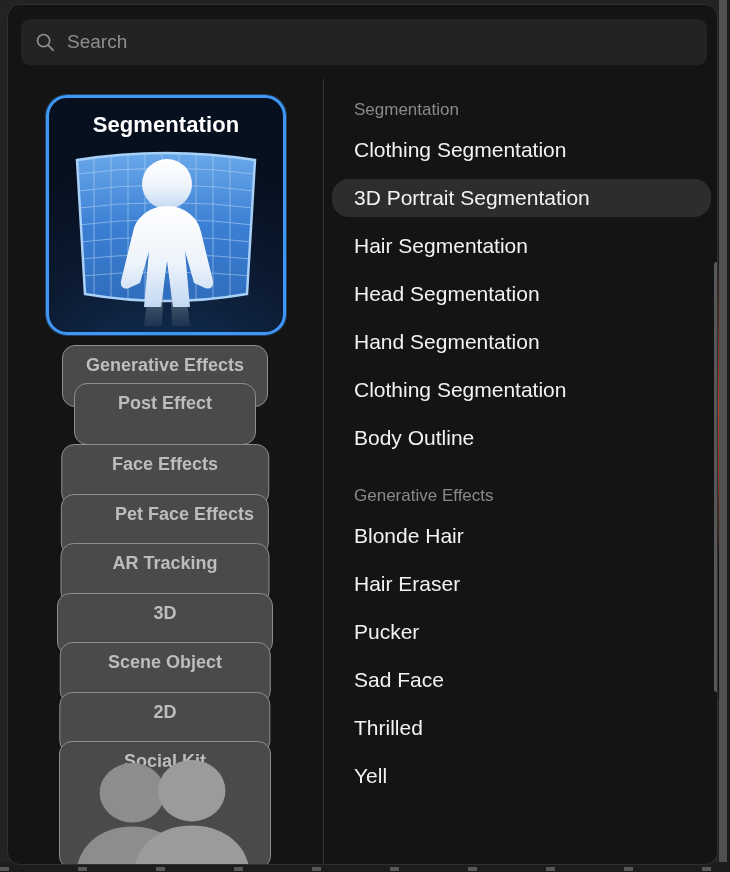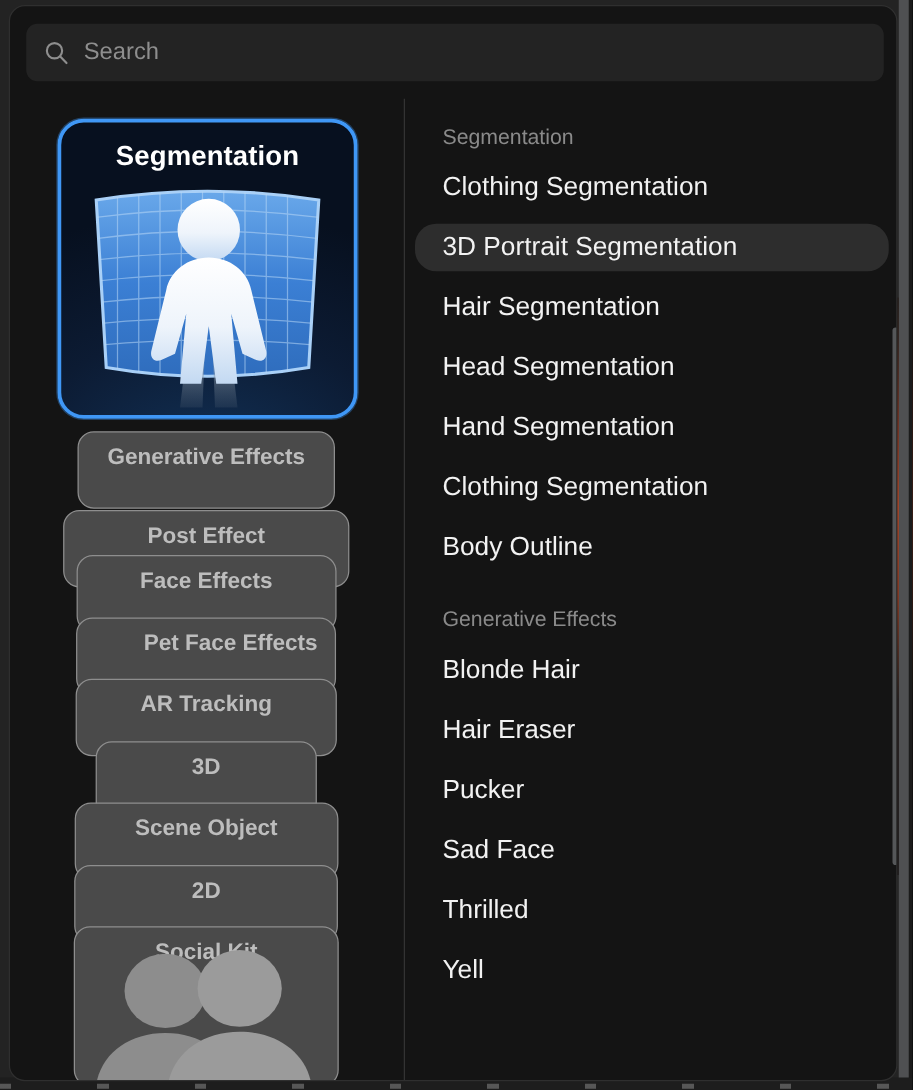--- a/index.html
+++ b/index.html
@@ -350,33 +350,33 @@
           </svg>
         </div>
         <div class="featured-title">Segmentation</div>
       </div>
 
       <div class="card-stack">
 
       <div class="stack-card" style="width: 206px; height: 62px; top: 0px; z-index: 1;">
             <span class="sc-label">Generative Effects</span>
           </div>
-          <div class="stack-card" style="width: 229px; height: 62px; top: 63px; z-index: 2;">
+          <div class="stack-card" style="width: 182px; height: 62px; top: 38px; z-index: 2;">
             <span class="sc-label">Post Effect</span>
           </div>
           <div class="stack-card" style="width: 207.5px; height: 62px; top: 99px; z-index: 3;">
             <span class="sc-label">Face Effects</span>
           </div>
           <div class="stack-card" style="width: 208.3px; height: 62px; top: 148.5px; z-index: 4; padding-left: 39px;">
             <span class="sc-label">Pet Face Effects</span>
           </div>
           <div class="stack-card" style="width: 209px; height: 62px; top: 198px; z-index: 5;">
             <span class="sc-label">AR Tracking</span>
           </div>
-          <div class="stack-card" style="width: 177px; height: 62px; top: 247.5px; z-index: 6;">
+          <div class="stack-card" style="width: 216px; height: 62px; top: 247.5px; z-index: 6;">
             <span class="sc-label">3D</span>
           </div>
           <div class="stack-card" style="width: 210.5px; height: 62px; top: 297px; z-index: 7;">
             <span class="sc-label">Scene Object</span>
           </div>
           <div class="stack-card" style="width: 211.3px; height: 62px; top: 346.5px; z-index: 8;">
             <span class="sc-label">2D</span>
           </div>
           <div class="stack-card" style="width: 212px; height: 128px; top: 396px; z-index: 9;">
             <span class="sc-label">Social Kit</span>

